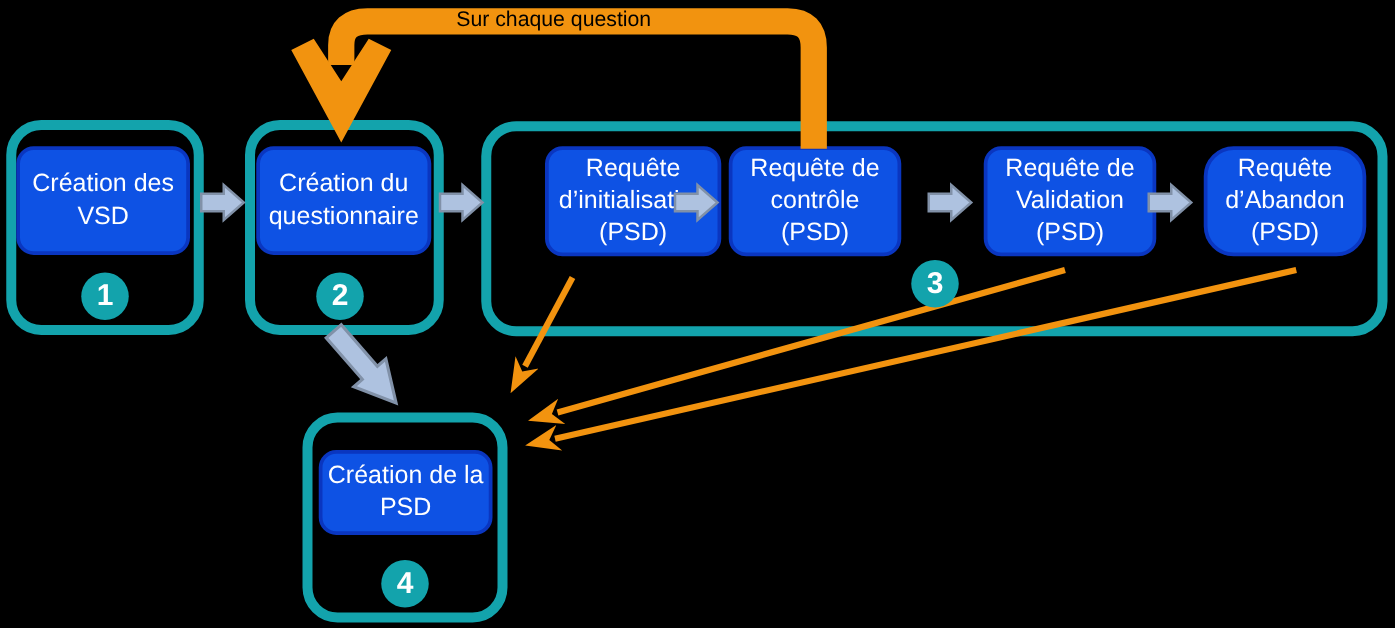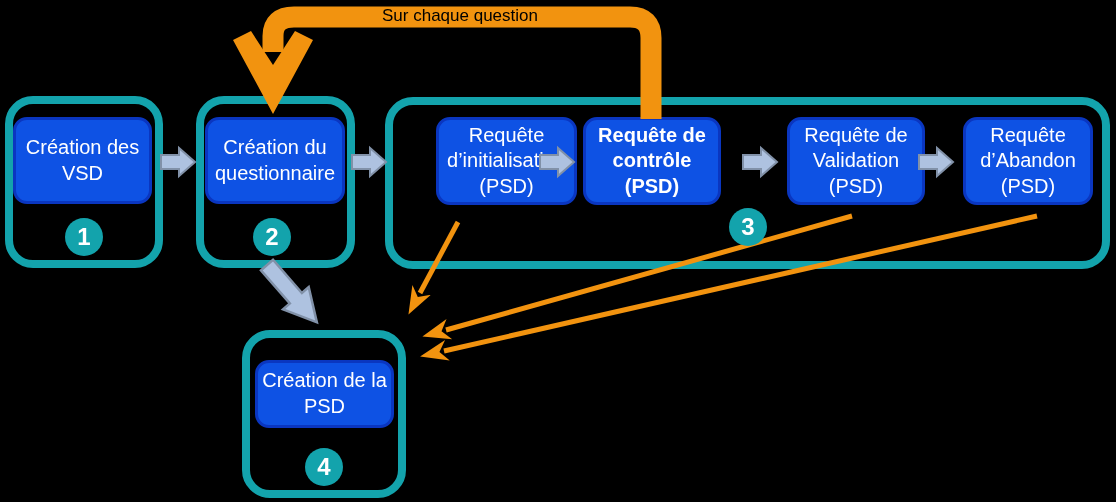--- a/index.html
+++ b/index.html
@@ -21,21 +21,21 @@
     border:3px solid var(--blue-border);border-radius:14px;
     color:var(--box-text);font-size:20px;line-height:1.28;text-align:center;
     display:flex;align-items:center;justify-content:center;z-index:2;padding:2px 3px;
   }
   .badge{
     position:absolute;width:38px;height:38px;border-radius:50%;background:var(--teal);
     color:var(--badge-text);font-size:24px;font-weight:bold;display:flex;
     align-items:center;justify-content:center;z-index:6;
   }
   .loop-label{
-    position:absolute;left:365px;top:6px;width:190px;text-align:center;
+    position:absolute;left:365px;top:6px;width:190px;text-align:left;
     font-size:17px;color:var(--loop-label-text);z-index:10;
   }
   svg.overlay{position:absolute;left:0;top:0;z-index:5;pointer-events:none;}
 </style>
 </head>
 <body>
 
 <div class="canvas">
 
   <div class="tealbox" style="left:5px;top:96px;width:158px;height:172px;"></div>
@@ -47,27 +47,27 @@
   <div class="tealbox" style="left:196px;top:96px;width:159px;height:172px;"></div>
   <div class="bluebox" style="left:205px;top:117px;width:140px;height:87px;">
     <span>Création du questionnaire</span>
   </div>
   <div class="badge" style="left:253px;top:218px;">2</div>
 
   <div class="tealbox" style="left:385px;top:97px;width:725px;height:172px;"></div>
   <div class="bluebox" style="left:392px;top:117px;width:141px;height:88px;margin-left:44px;">
     <span>Requête d’initialisation (PSD)</span>
   </div>
-  <div class="bluebox" style="left:583px;top:117px;width:138px;height:88px;font-weight:bold;">
+  <div class="bluebox" style="left:583px;top:117px;width:138px;height:88px;">
     <span>Requête de contrôle (PSD)</span>
   </div>
   <div class="bluebox" style="left:775px;top:117px;width:138px;height:88px;margin-left:12px;">
     <span>Requête de Validation (PSD)</span>
   </div>
-  <div class="bluebox" style="left:963px;top:117px;width:130px;height:88px;">
+  <div class="bluebox" style="left:963px;top:117px;width:130px;height:88px;border-radius:24px;">
     <span>Requête d’Abandon (PSD)</span>
   </div>
   <div class="badge" style="left:729px;top:208px;">3</div>
 
   <div class="tealbox" style="left:242px;top:330px;width:164px;height:168px;"></div>
   <div class="bluebox" style="left:255px;top:360px;width:139px;height:68px;">
     <span>Création de la PSD</span>
   </div>
   <div class="badge" style="left:305px;top:448px;">4</div>
 

